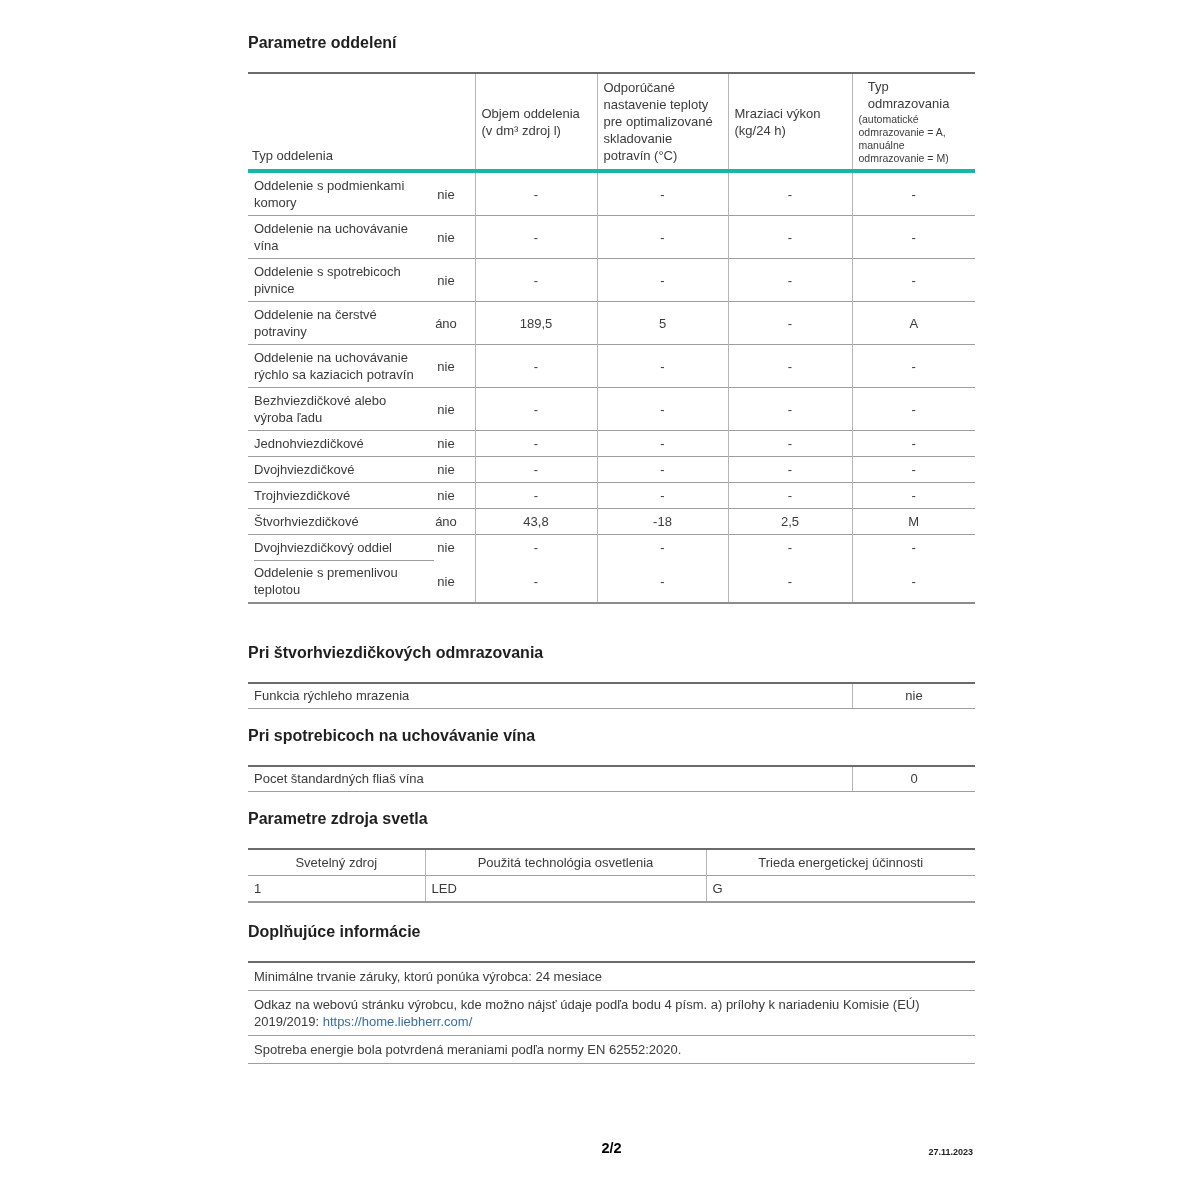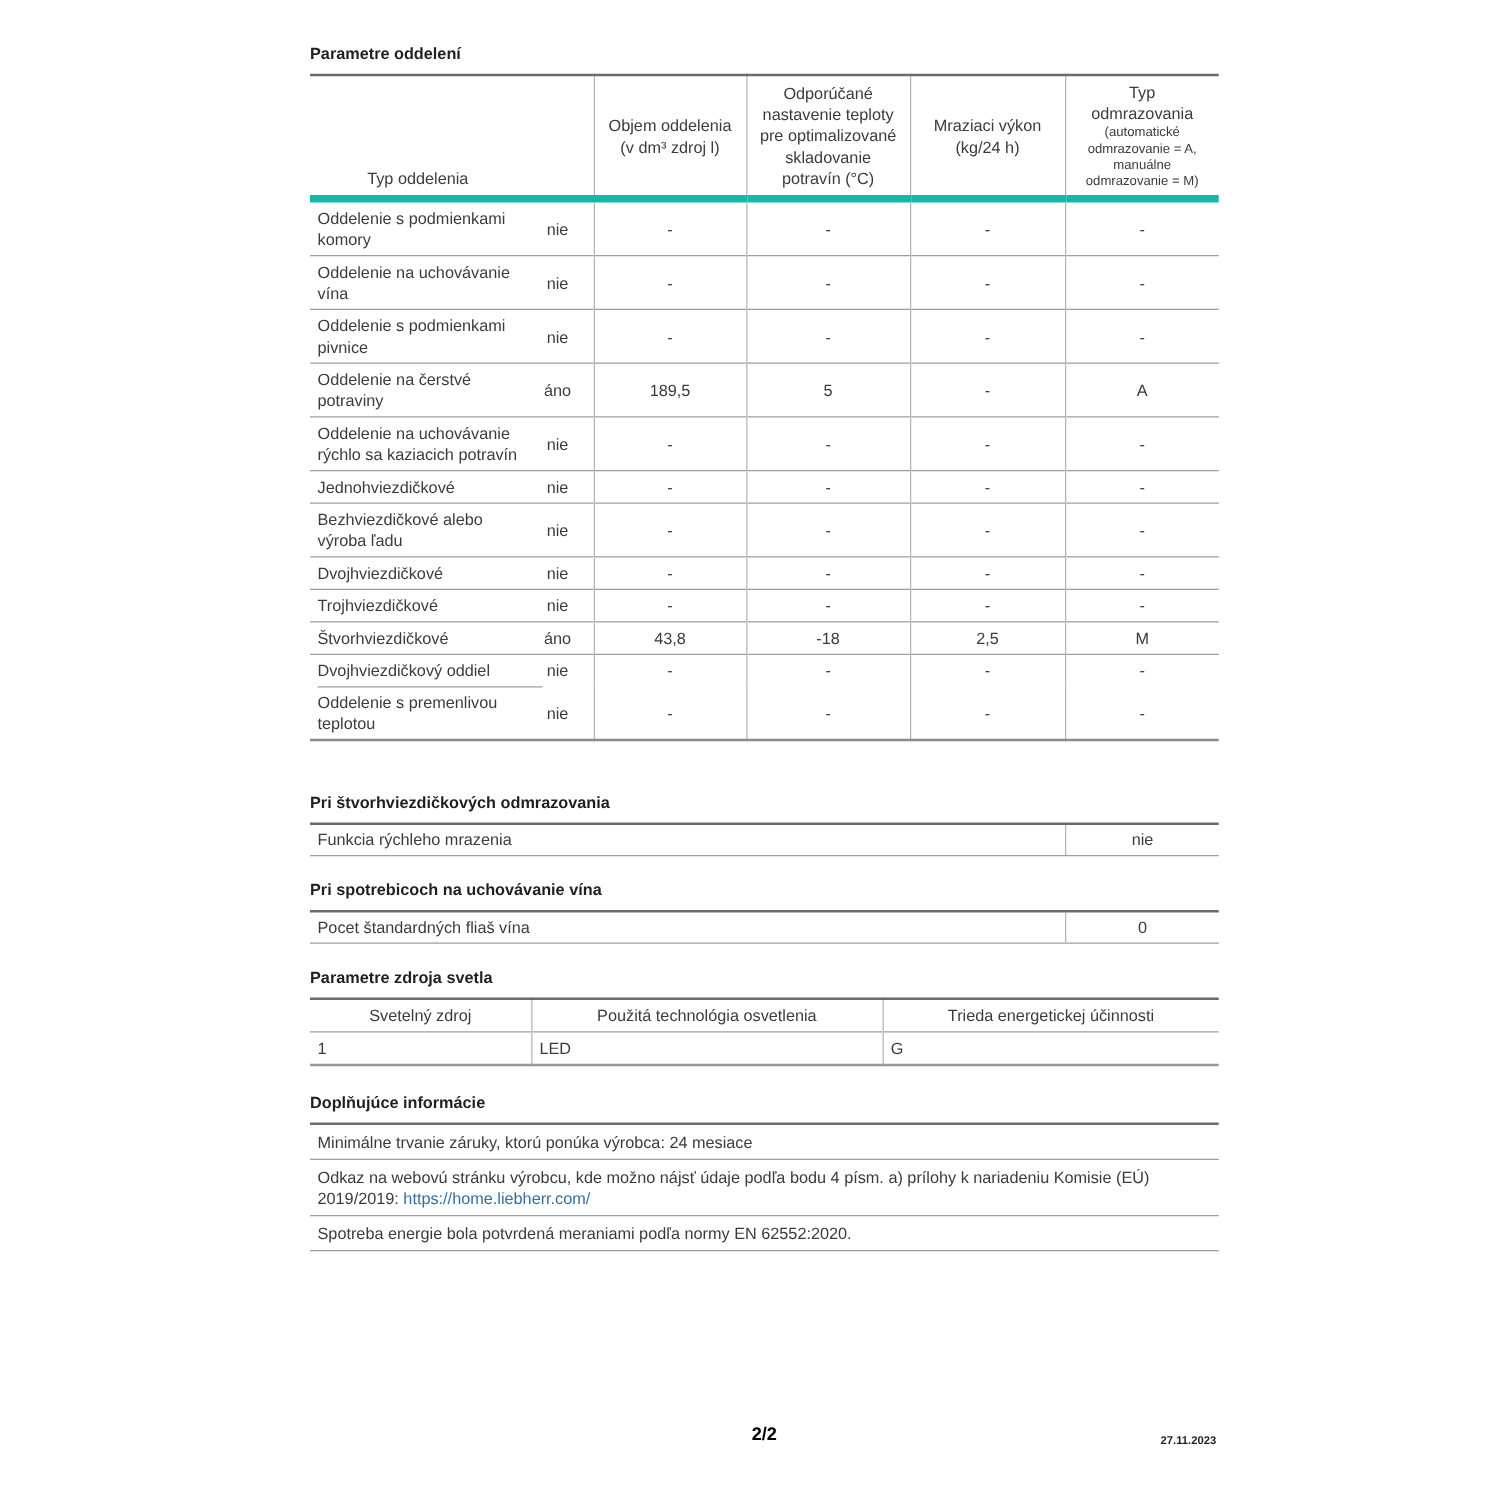--- a/index.html
+++ b/index.html
@@ -8,22 +8,22 @@
     width: 1200px; height: 1200px;
     background: #ffffff;
     font-family: "Liberation Sans", sans-serif;
     color: #3b3b3b;
     position: relative;
     -webkit-font-smoothing: antialiased;
   }
   .content { position: absolute; left: 248px; top: 34px; width: 727px; }
 
   .sec-title {
-    font-size: 13px; font-weight: bold; color: #1f1f1f;
-    line-height: 17px; margin: 0; padding-bottom: 8px;
+    font-size: 16px; font-weight: bold; color: #1f1f1f;
+    line-height: 17px; margin: 0; padding-bottom: 21px;
   }
   .mt-40 { margin-top: 40px; }
   .mt-18 { margin-top: 18px; }
   .mt-20 { margin-top: 20px; }
 
   
   table.comp {
     width: 727px; border-collapse: collapse; table-layout: fixed;
     font-size: 13px; line-height: 17px; color: #3b3b3b;
     border-top: 2px solid #6b6b6b;
@@ -31,21 +31,21 @@
   }
   table.comp col.c1 { width: 227px; }
   table.comp col.c2 { width: 122px; }
   table.comp col.c3 { width: 131px; }
   table.comp col.c4 { width: 124px; }
   table.comp col.c5 { width: 123px; }
   table.comp th, table.comp td { padding: 4px 6px; }
   table.comp th + th, table.comp td + td { border-left: 1px solid #b5b5b5; }
   table.comp thead th {
     font-weight: normal; height: 97px; vertical-align: middle;
-    text-align: center; border-bottom: 6px solid #14b8a6;
+    text-align: left; border-bottom: 4px solid #14b8a6;
   }
   table.comp thead th.h-type { vertical-align: bottom; padding: 4px 58px 5px 4px; }
   .defrost-main { display: block; max-width: 92px; margin: 0 auto; }
   .defrost-sub { display: block; font-size: 10.5px; line-height: 13px; margin-top: 1px; }
   table.comp tbody td { border-top: 1px solid #9e9e9e; text-align: center; vertical-align: middle; }
   table.comp tbody td.lab { text-align: left; padding: 4px 0 4px 6px; }
   table.comp tbody tr.no-top td { border-top: none; }
   .labwrap { display: flex; align-items: center; position: relative; }
   .labwrap .ltxt { flex: 1 1 auto; max-width: 169px; }
   .labwrap .flag { flex: 0 0 46px; text-align: center; }
@@ -144,21 +144,21 @@
             </div>
           </td>
         <td>-</td>
         <td>-</td>
         <td>-</td>
         <td>-</td>
       </tr>
       <tr>
         <td class="lab">
             <div class="labwrap">
-              <span class="ltxt">Oddelenie s podmienkami pivnice</span>
+              <span class="ltxt">Oddelenie s spotrebicoch pivnice</span>
               <span class="flag">nie</span>
             </div>
           </td>
         <td>-</td>
         <td>-</td>
         <td>-</td>
         <td>-</td>
       </tr>
       <tr>
         <td class="lab">
@@ -180,33 +180,33 @@
             </div>
           </td>
         <td>-</td>
         <td>-</td>
         <td>-</td>
         <td>-</td>
       </tr>
       <tr>
         <td class="lab">
             <div class="labwrap">
+              <span class="ltxt">Bezhviezdičkové alebo výroba ľadu</span>
+              <span class="flag">nie</span>
+            </div>
+          </td>
+        <td>-</td>
+        <td>-</td>
+        <td>-</td>
+        <td>-</td>
+      </tr>
+      <tr>
+        <td class="lab">
+            <div class="labwrap">
               <span class="ltxt">Jednohviezdičkové</span>
-              <span class="flag">nie</span>
-            </div>
-          </td>
-        <td>-</td>
-        <td>-</td>
-        <td>-</td>
-        <td>-</td>
-      </tr>
-      <tr>
-        <td class="lab">
-            <div class="labwrap">
-              <span class="ltxt">Bezhviezdičkové alebo výroba ľadu</span>
               <span class="flag">nie</span>
             </div>
           </td>
         <td>-</td>
         <td>-</td>
         <td>-</td>
         <td>-</td>
       </tr>
       <tr>
         <td class="lab">

